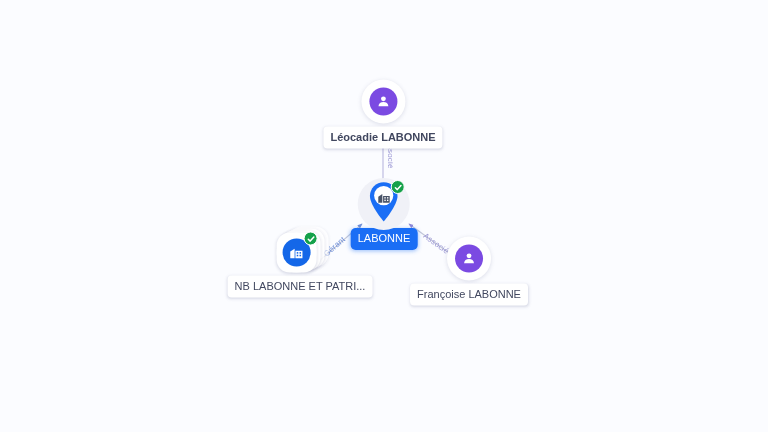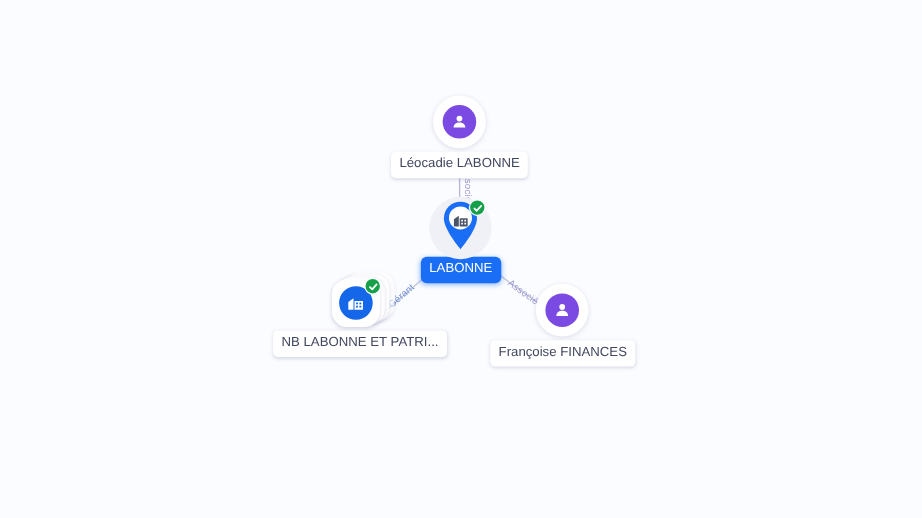--- a/index.html
+++ b/index.html
@@ -206,33 +206,33 @@
 
     <line x1="456" y1="258" x2="409" y2="224" stroke="#c2c6d8" stroke-width="1.1" marker-end="url(#arrow-purple)"></line>
   </svg>
 
   <div class="edge-label associe" style="left:375px; top:150px; transform: rotate(90deg);">Associé</div>
 
   <div class="edge-label gerant" style="left:322px; top:243px; transform: rotate(-41deg);">Gérant</div>
 
   <div class="edge-label associe" style="left:421px; top:240px; transform: rotate(36deg);">Associé</div>
 
-  <div class="node" style="left:383px; top:114px;">
+  <div class="node" style="left:383px; top:114px;font-weight:bold;">
     <div class="person-halo">
       <div class="person-disc">
         <svg width="16" height="16" viewBox="0 0 24 24" fill="#ffffff">
           <circle cx="12" cy="8" r="3.6"></circle>
           <path d="M4.6 19.2c0-4.1 3.3-6.4 7.4-6.4s7.4 2.3 7.4 6.4z"></path>
         </svg>
       </div>
     </div>
     <div class="node-label">Léocadie LABONNE</div>
   </div>
 
-  <div class="node" style="left:384px; top:200px;justify-content:flex-end;">
+  <div class="node" style="left:384px; top:214px;justify-content:flex-end;">
     <div class="pin-wrap">
       <div class="pin-halo"></div>
       <svg class="pin-shape" viewBox="0 0 30 42" xmlns="http://www.w3.org/2000/svg">
         <path d="M15 1.2 C7.3 1.2 1.2 7.3 1.2 15 C1.2 24.4 15 40.5 15 40.5
                  C15 40.5 28.8 24.4 28.8 15 C28.8 7.3 22.7 1.2 15 1.2 Z" fill="#1a6ef5"></path>
         <circle cx="15" cy="14.6" r="9.6" fill="#ffffff"></circle>
       </svg>
       <div class="pin-icon">
         <svg width="15" height="15" viewBox="0 0 24 24" fill="#4a5468">
           <path d="M2.5 20.5 V10.6 L9 6.2 L9 20.5 Z"></path>
@@ -281,16 +281,16 @@
 
   <div class="node" style="left:469px; top:271px;">
     <div class="person-halo">
       <div class="person-disc">
         <svg width="16" height="16" viewBox="0 0 24 24" fill="#ffffff">
           <circle cx="12" cy="8" r="3.6"></circle>
           <path d="M4.6 19.2c0-4.1 3.3-6.4 7.4-6.4s7.4 2.3 7.4 6.4z"></path>
         </svg>
       </div>
     </div>
-    <div class="node-label">Françoise FINANCES</div>
+    <div class="node-label">Françoise LABONNE</div>
   </div>
 
 </div>
 
 </body></html>

